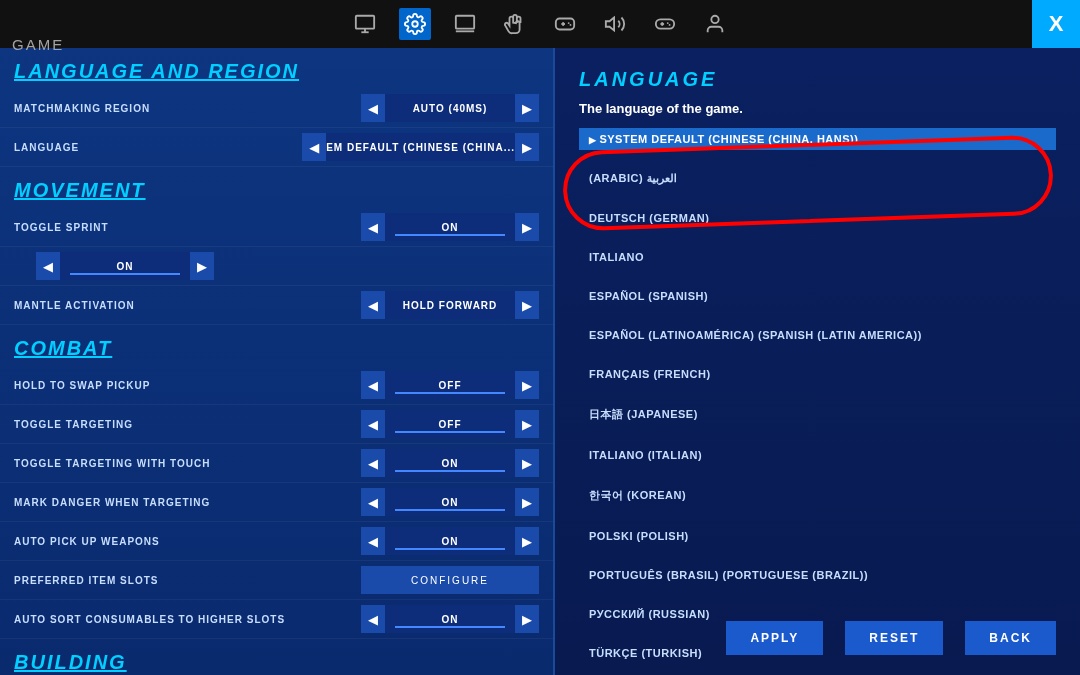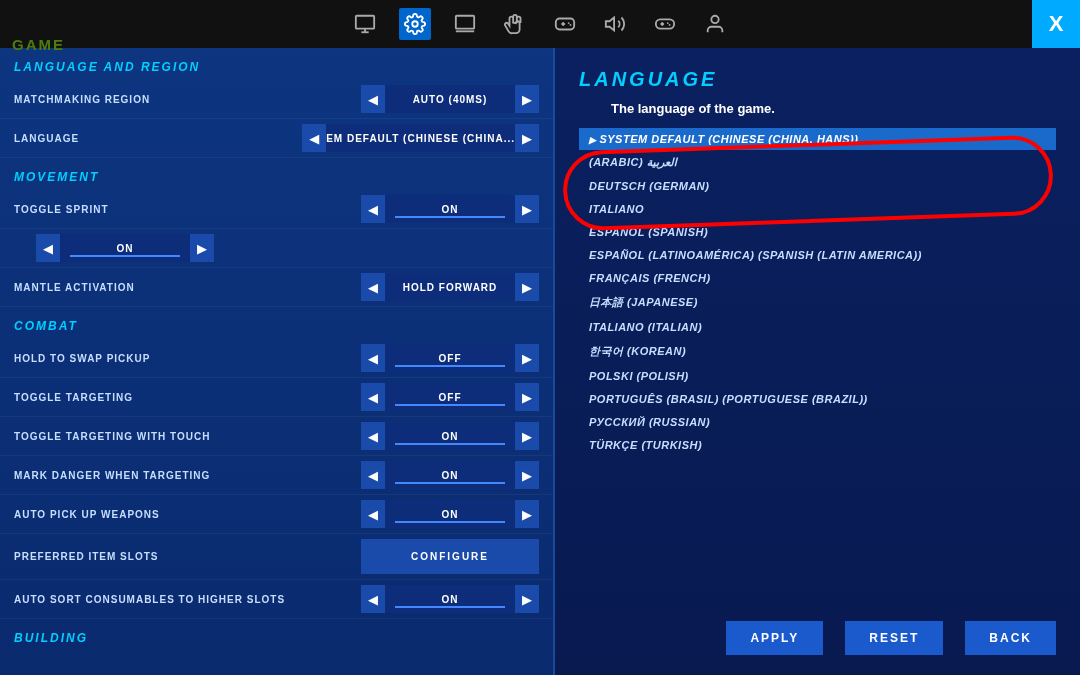--- a/index.html
+++ b/index.html
@@ -15,23 +15,23 @@
     
     .topbar {
       background: #111;
       height: 48px;
       display: flex;
       align-items: center;
       padding: 0 12px;
       position: relative;
     }
     .topbar-title {
-      color: #4d7c0f;
+      color: #a3a3a3;
       font-size: 15px;
-      font-weight: 700;
+      font-weight: 400;
       letter-spacing: 2px;
       text-transform: uppercase;
       margin-top: 40px;
     }
     .topbar-icons {
       display: flex;
       gap: 18px;
       position: absolute;
       left: 50%;
       transform: translateX(-50%);
@@ -80,26 +80,27 @@
       background: linear-gradient(180deg, #0d3580 0%, #0a2a6e 100%);
       overflow-y: auto;
       padding: 0 0 20px 0;
       border-right: 2px solid #1a4a9a;
       scrollbar-width: none;
     }
     .left-panel::-webkit-scrollbar { display: none; }
 
     .section-header {
       color: #00cfff;
-      font-size: 12px;
+      font-size: 20px;
       font-weight: 900;
       letter-spacing: 2px;
       text-transform: uppercase;
       padding: 12px 14px 6px 14px;
       font-style: italic;
+      text-decoration: underline;
     }
 
     .setting-row {
       display: flex;
       align-items: center;
       padding: 5px 14px;
       min-height: 34px;
       border-bottom: 1px solid rgba(255,255,255,0.05);
     }
     .setting-label {
@@ -150,27 +151,27 @@
       left: 10px;
       right: 10px;
       height: 2px;
       background: #4488ff;
     }
     .configure-btn {
       background: #1a4aaa;
       border: none;
       color: white;
       font-size: 10px;
-      font-weight: 700;
+      font-weight: 400;
       letter-spacing: 2px;
       padding: 12px 30px;
       cursor: pointer;
       text-transform: uppercase;
       min-width: 178px;
-      height: 35px;
+      height: 28px;
       display: flex;
       align-items: center;
       justify-content: center;
     }
 
     
     .right-panel {
       flex: 1;
       background: linear-gradient(180deg, #0a2060 0%, #081a50 100%);
       padding: 20px 24px;
@@ -184,29 +185,27 @@
       letter-spacing: 3px;
       text-transform: uppercase;
       margin-bottom: 10px;
       font-style: italic;
     }
     .lang-description {
       color: white;
       font-size: 13px;
       font-weight: 700;
       margin-bottom: 12px;
-      margin-left: 32px;
     }
 
     .lang-list {
       list-style: none;
       display: flex;
       flex-direction: column;
-      gap: 1px;
-      font-style: italic;
+      gap: 17px;
     }
     .lang-item {
       padding: 5px 10px;
       font-size: 11px;
       font-weight: 700;
       color: #c8deff;
       cursor: pointer;
       letter-spacing: 0.5px;
     }
     .lang-item.selected {

